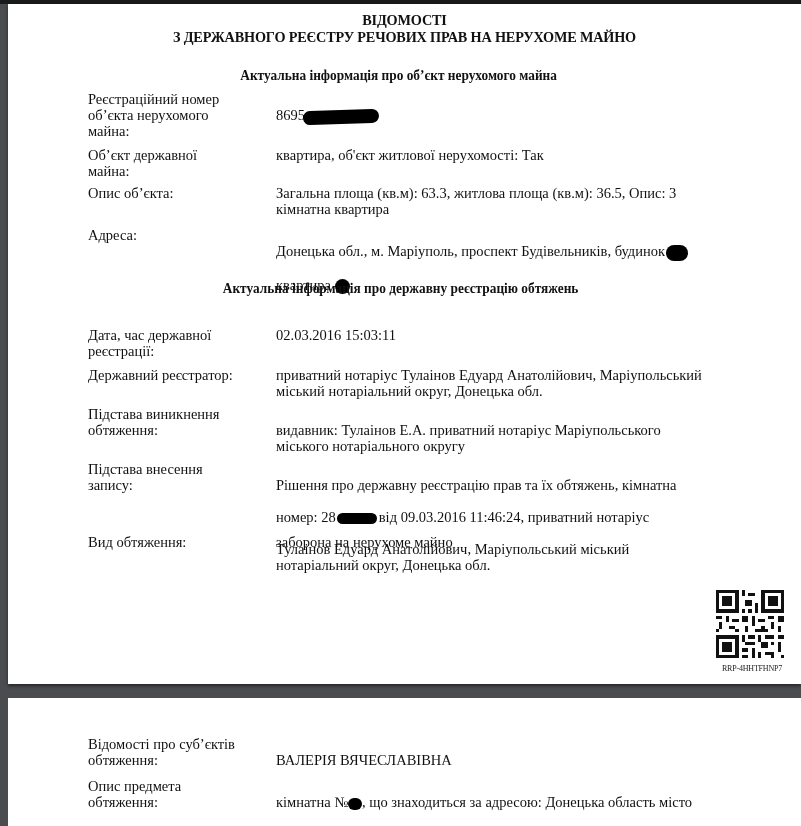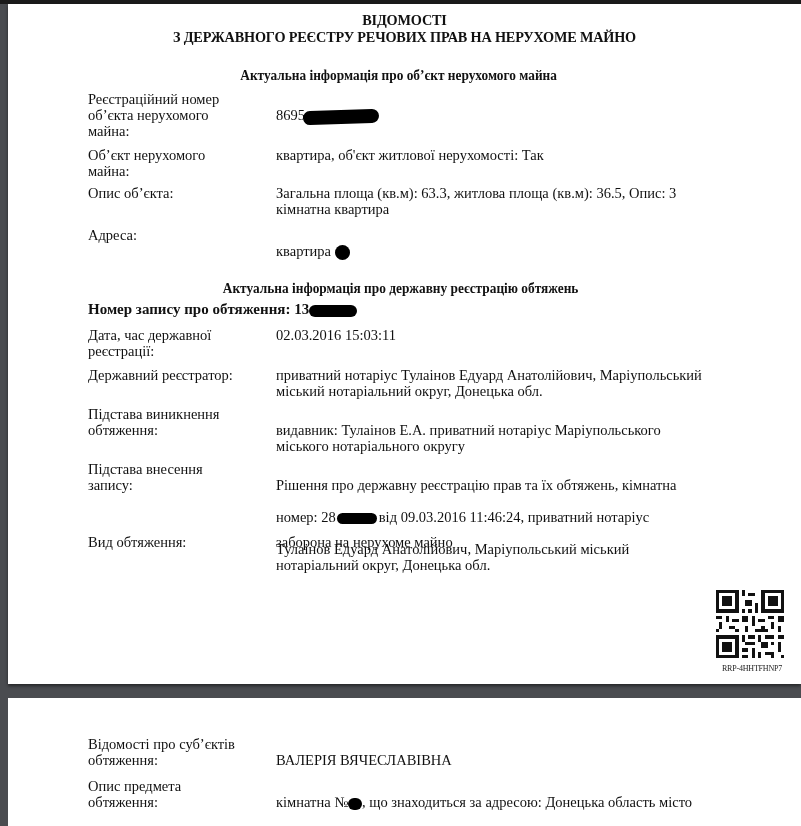--- a/index.html
+++ b/index.html
@@ -77,43 +77,41 @@
     <div class="row" style="top:87px;">
       <div class="lbl">Реєстраційний номер
 об’єкта нерухомого
 майна:</div>
       <div class="val">
         <span>8695</span><span class="redact" style="width:76px;height:14px;margin-left:-2px;transform:rotate(-2deg);"></span>
       </div>
     </div>
 
     <div class="row" style="top:143px;">
-      <div class="lbl">Об’єкт нерухомого
+      <div class="lbl">Об’єкт державної
 майна:</div>
       <div class="val">квартира, об'єкт житлової нерухомості: Так</div>
     </div>
 
     <div class="row" style="top:181px;">
       <div class="lbl">Опис об’єкта:</div>
       <div class="val">Загальна площа (кв.м): 63.3, житлова площа (кв.м): 36.5, Опис: 3
 кімнатна квартира</div>
     </div>
 
     <div class="row" style="top:223px;">
       <div class="lbl">Адреса:</div>
       <div class="val" style="width:520px;">
+        <div><span>Донецька обл., м. Маріуполь, проспект Будівельників, будинок</span><span class="redact" style="width:22px;height:16px;margin-left:1px;"></span></div>
         <div><span>квартира</span> <span class="redact" style="width:15px;height:15px;"></span></div>
       </div>
     </div>
 
     <div class="section-head" style="top:276px; left:-3px;">Актуальна інформація про державну реєстрацію обтяжень</div>
 
-    <div class="bold-line" style="top:297px;">
-      <span>Номер запису про обтяження: 13</span><span class="redact" style="width:48px;height:12px;"></span>
-    </div>
 
     <div class="row" style="top:323px;">
       <div class="lbl">Дата, час державної
 реєстрації:</div>
       <div class="val">02.03.2016 15:03:11</div>
     </div>
 
     <div class="row" style="top:363px;">
       <div class="lbl">Державний реєстратор:</div>
       <div class="val">приватний нотаріус Тулаінов Едуард Анатолійович, Маріупольський

